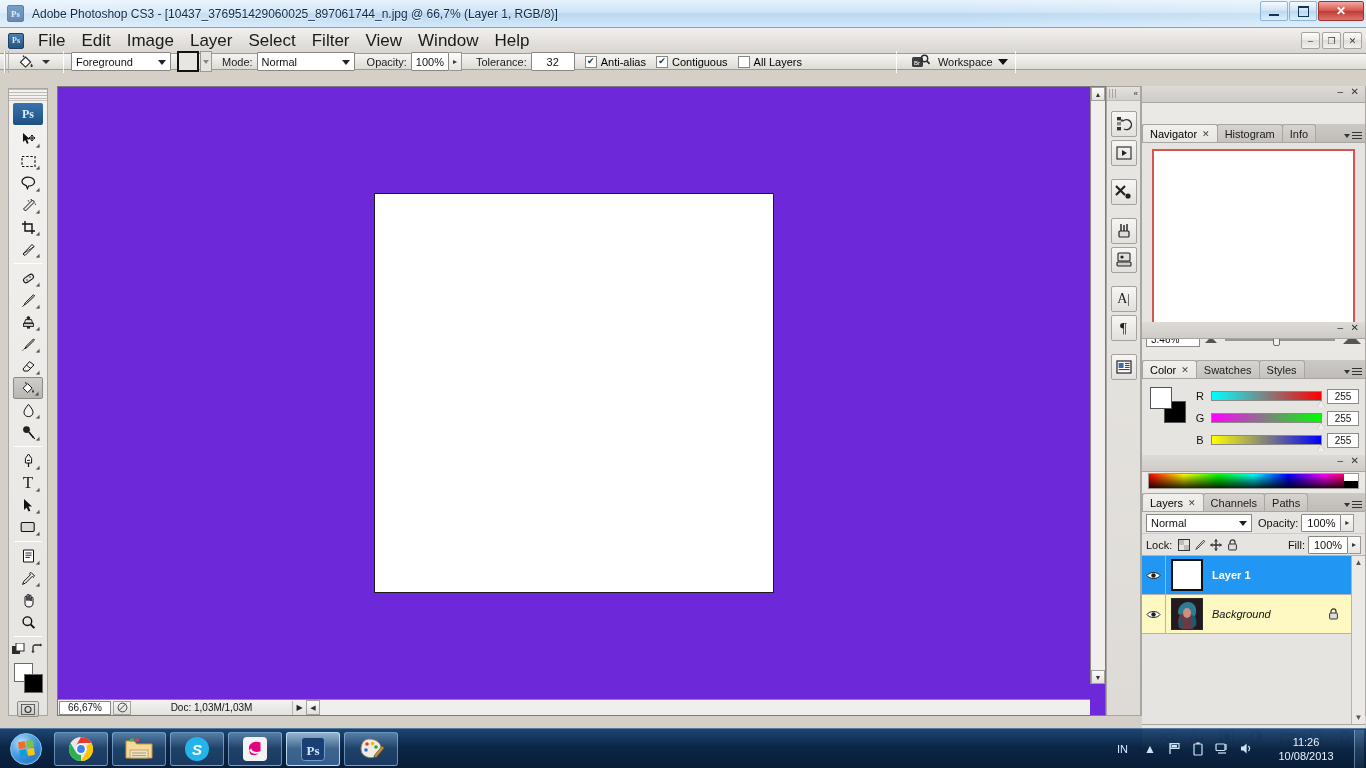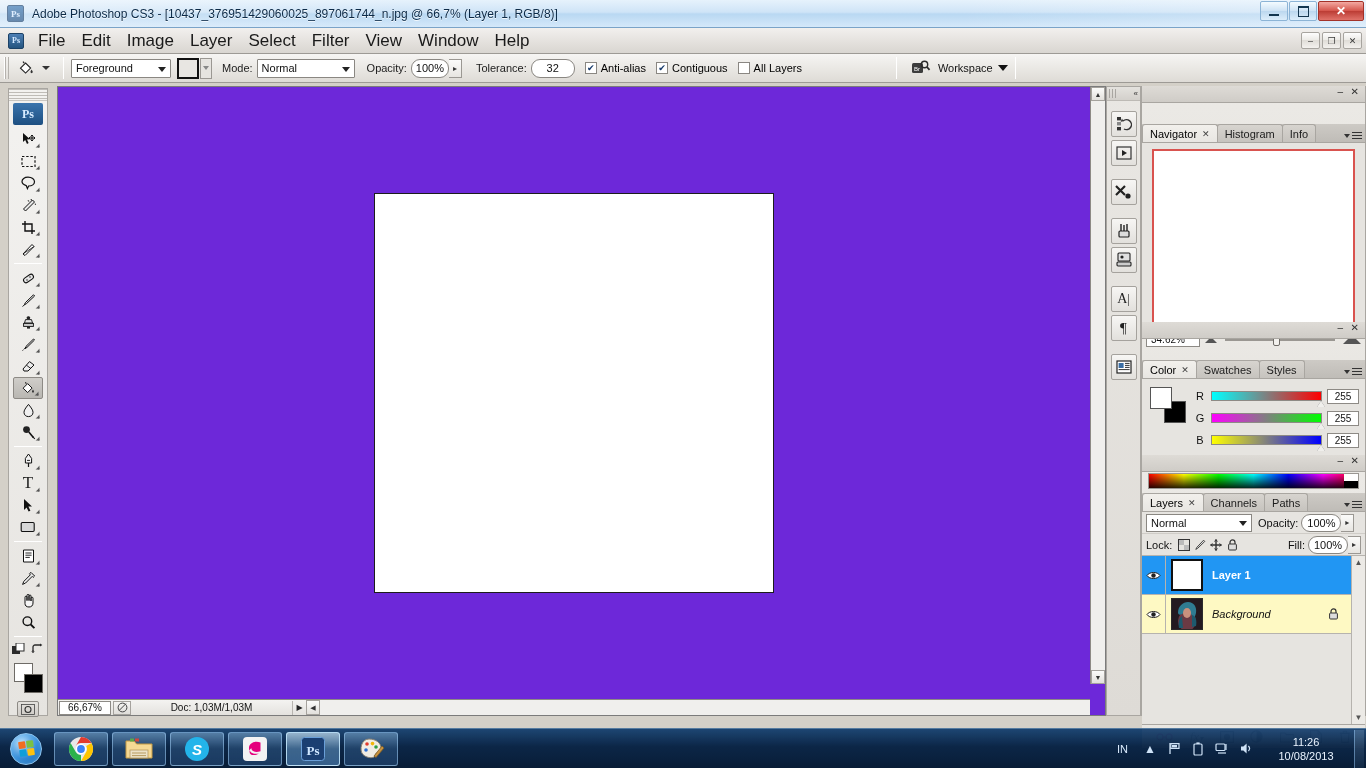--- a/index.html
+++ b/index.html
@@ -88,21 +88,21 @@
   }
   .doc-win-btns{position:absolute;right:4px;top:4px;display:flex;gap:2px;}
   .doc-btn{
     width:19px;height:17px;border:1px solid #a7a49f;border-radius:2px;
     background:linear-gradient(180deg,#fdfdfd,#ebe9e5 50%,#e0ddd8 50%,#f3f1ee);
     display:flex;align-items:center;justify-content:center;font-size:9px;color:#3a3a3a;
   }
 
   
   #optionsbar{
-    position:absolute;left:0;top:54px;width:1366px;height:29px;
+    position:absolute;left:0;top:54px;width:1366px;height:16px;
     background:linear-gradient(180deg,#f6f5f3,#e9e7e3 55%,#dedbd6);
     border-bottom:1px solid #9d9a95;
     display:flex;align-items:center;
   }
   .grip{
     width:6px;height:22px;margin:0 3px 0 4px;
     background:repeating-linear-gradient(90deg,#b5b2ad 0 1px,transparent 1px 3px);
     border-left:1px solid #fff;
   }
   .tool-preview{
@@ -128,21 +128,21 @@
   }
   .ob-swatch-drop{
     width:12px;height:21px;border:1px solid #9b9893;background:#e6e4e0;
     display:flex;align-items:center;justify-content:center;
   }
   .ob-swatch-drop:after{
     content:"";border-left:3px solid transparent;border-right:3px solid transparent;border-top:4px solid #888;
   }
   .ob-input{
     height:19px;border:1px solid #8a8782;background:#fff;font-size:11px;color:#111;
-    display:flex;align-items:center;justify-content:center;border-radius:9px;
+    display:flex;align-items:center;justify-content:center;border-radius:1px;
   }
   .ob-spin{
     width:13px;height:19px;border:1px solid #9b9893;border-left:none;
     background:linear-gradient(180deg,#fbfbfa,#e7e5e1);
     display:flex;align-items:center;justify-content:center;font-size:8px;color:#333;
   }
   .ob-check{display:flex;align-items:center;margin-left:10px;}
   .cbox{
     width:12px;height:12px;border:1px solid #8a8782;background:#fff;margin-right:4px;
     display:flex;align-items:center;justify-content:center;color:#15396b;font-size:10px;line-height:1;
@@ -793,21 +793,21 @@
         <div class="ptab">Info</div>
         <div class="panel-menu">
           <span class="pm-caret"></span>
           <span class="pm-lines"></span>
         </div>
       </div>
       <div id="nav-body">
         <div id="nav-thumb"></div>
       </div>
       <div id="nav-ctl">
-        <div id="nav-zoomfield">34.62%</div>
+        <div id="nav-zoomfield">3.46%</div>
         <div class="mtn"></div>
         <div id="nav-slider">
           <div id="nav-knob"></div>
         </div>
         <div class="mtn big"></div>
       </div>
     </div>
 
     <div class="panel" style="height:133px">
       <div class="panel-head">

